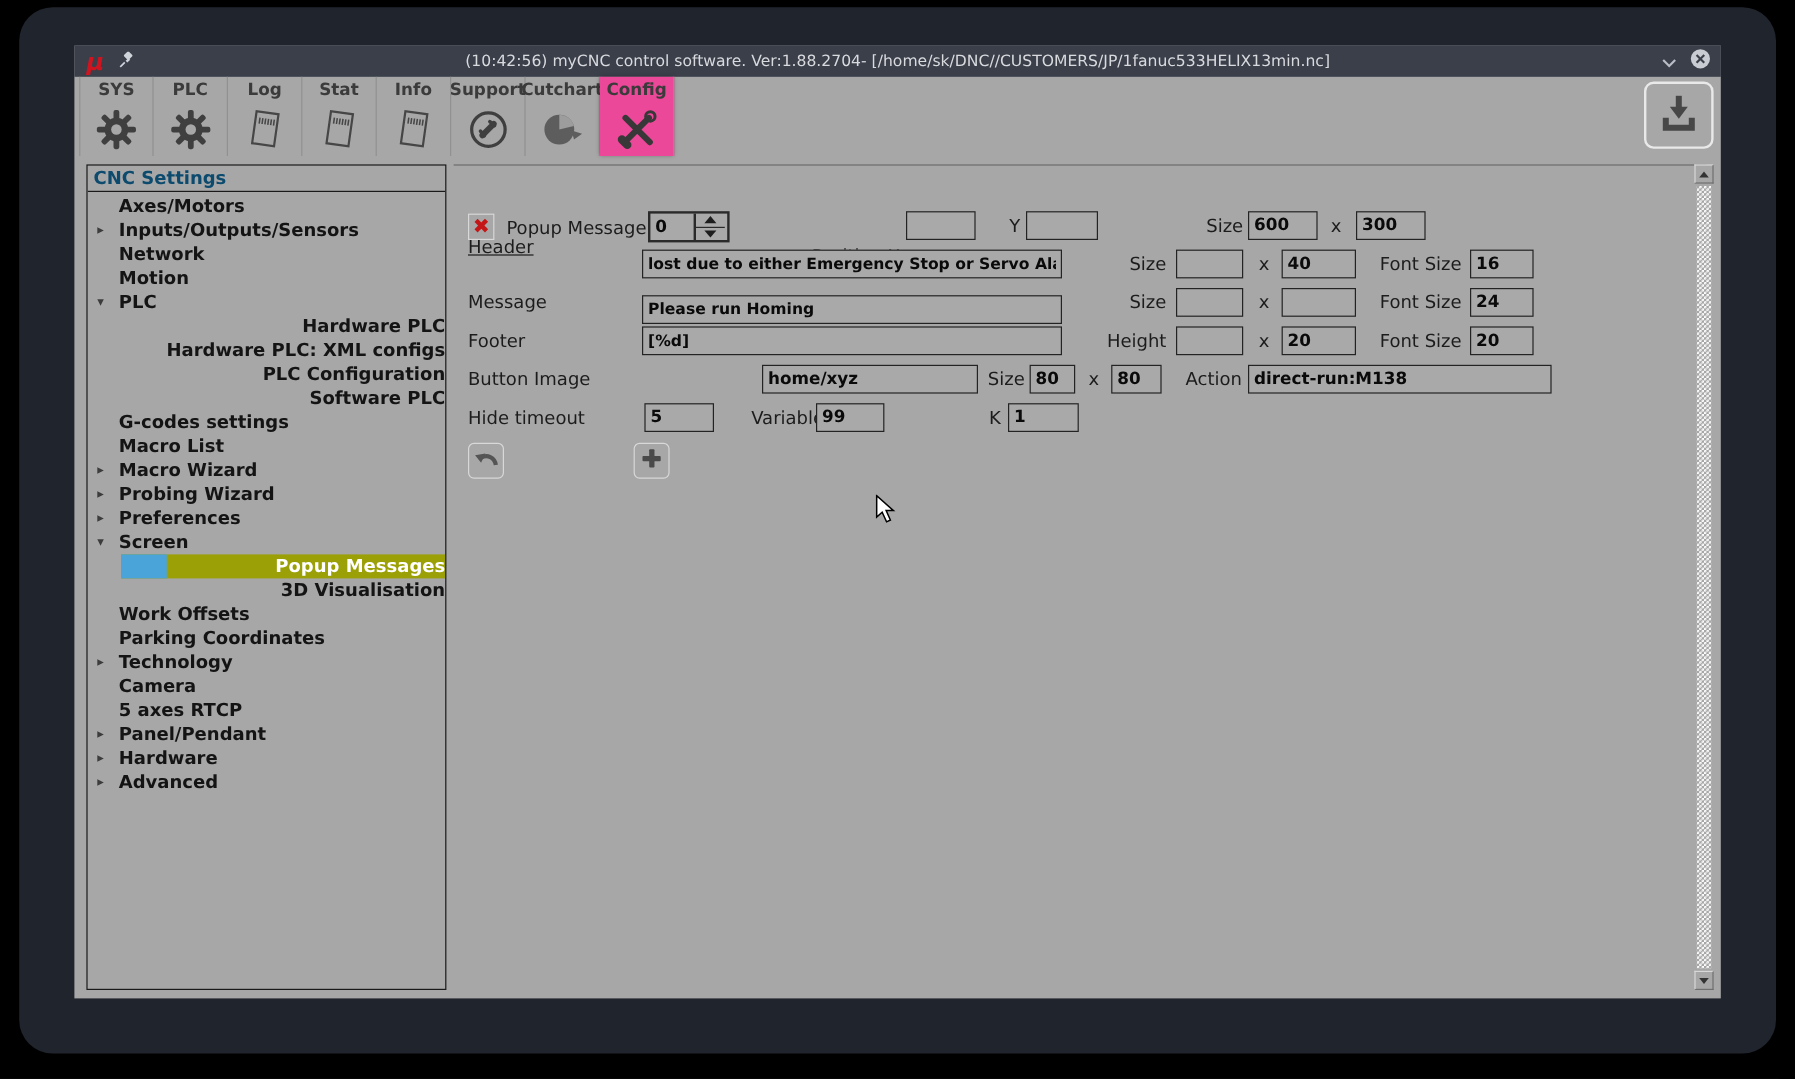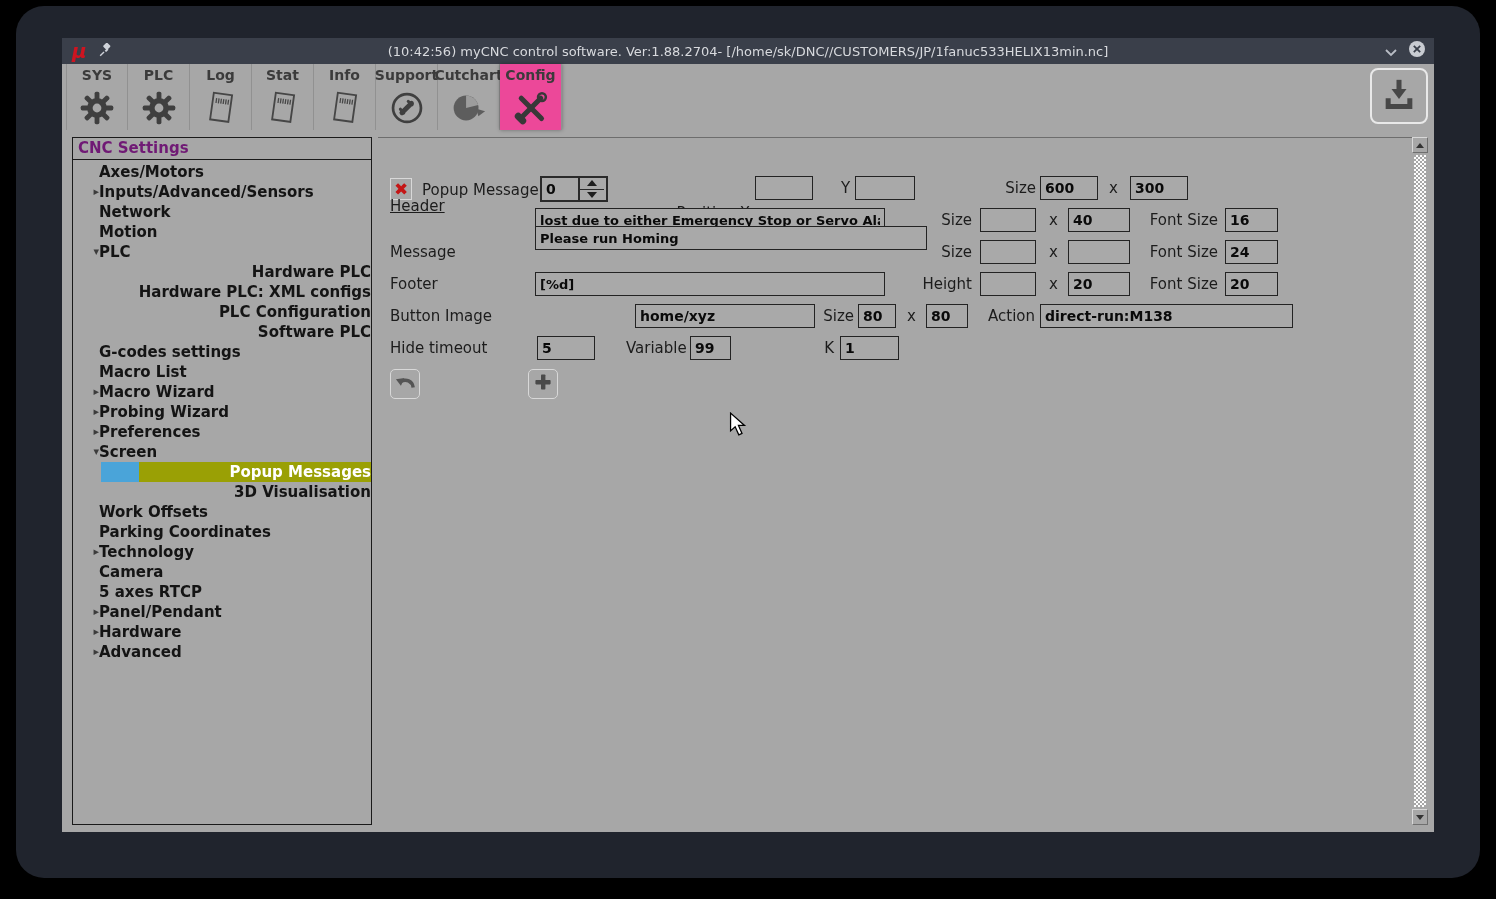--- a/index.html
+++ b/index.html
@@ -35,25 +35,25 @@
   .tab-icon { margin-top:6px; width:38px; height:38px; display:flex;
               align-items:center; justify-content:center; }
   .download-btn { position:absolute; right:6px; top:4px; width:58px; height:56px;
                   border:2px solid #e9e9e9; border-radius:8px; display:flex;
                   align-items:center; justify-content:center; background:#a7a7a7; }
 
   
   .sidebar { position:absolute; left:10px; top:99px; width:300px; height:688px;
              border:1px solid #1a1a1a; background:#a7a7a7; overflow:hidden; }
   .sidebar-header { height:22px; line-height:21px; padding-left:5px; font-size:15px;
-                    font-weight:bold; color:#701a75; border-bottom:1px solid #1a1a1a; }
+                    font-weight:bold; color:#0c4a6e; border-bottom:1px solid #1a1a1a; }
   .tree { padding-top:2px; }
   .tree-row { position:relative; height:20px; line-height:20px; display:flex;
               align-items:center; white-space:nowrap; }
-  .tree-row.lv1 { padding-left:8px;text-align:right; }
+  .tree-row.lv1 { padding-left:8px; }
   .tree-row.lv2 { padding-left:28px;justify-content:flex-end; }
   .tree-arrow { width:18px; font-size:11px; color:#3c3c3c; flex:0 0 18px; }
   .tree-label { font-size:15px; font-weight:bold; color:#141414; }
   .tree-row.selected { background:#9aa005;margin-left:28px; }
   .tree-row.selected .tree-label { color:#fff; }
   .tree-row.selected::before { content:""; position:absolute; left:0; top:0;
               width:38px; height:20px; background:#4aa4d9; }
   .tree-row.selected .tree-arrow { position:relative; z-index:1; }
 
   
@@ -293,21 +293,21 @@
 
   <div class="sidebar">
     <div class="sidebar-header">CNC Settings</div>
     <div class="tree" id="tree">
         <div class="tree-row lv1">
     <span class="tree-arrow"></span>
     <span class="tree-label">Axes/Motors</span>
   </div>
         <div class="tree-row lv1">
     <span class="tree-arrow">▸</span>
-    <span class="tree-label">Inputs/Advanced/Sensors</span>
+    <span class="tree-label">Inputs/Outputs/Sensors</span>
   </div>
         <div class="tree-row lv1">
     <span class="tree-arrow"></span>
     <span class="tree-label">Network</span>
   </div>
         <div class="tree-row lv1">
     <span class="tree-arrow"></span>
     <span class="tree-label">Motion</span>
   </div>
         <div class="tree-row lv1">
@@ -426,21 +426,21 @@
     <div class="flabel" style="left:12px; top:56px;text-decoration:underline;">Header</div>
     <input class="finp wide" style="left: 157px; top: 70px; width: 350px;" value="lost due to either Emergency Stop or Servo Alarm">
     <div class="flabel ra" style="left:556px; top:70px; width:38px;">Size</div>
     <input class="finp" style="left: 602px; top: 70px; width: 56px;" value="">
     <div class="flabel" style="left:671px; top:70px;">x</div>
     <input class="finp" style="left: 690px; top: 70px; width: 62px;" value="40">
     <div class="flabel ra" style="left:770px; top:70px; width:70px;">Font Size</div>
     <input class="finp" style="left: 847px; top: 70px; width: 53px;" value="16">
 
     <div class="flabel" style="left:12px; top:102px;">Message</div>
-    <input class="finp wide" style="left: 157px; top: 88px; width: 392px;" value="Please run Homing">
+    <input class="finp wide" style="left: 157px; top: 108px; width: 350px;" value="Please run Homing">
     <div class="flabel ra" style="left:556px; top:102px; width:38px;">Size</div>
     <input class="finp" style="left: 602px; top: 102px; width: 56px;" value="">
     <div class="flabel" style="left:671px; top:102px;">x</div>
     <input class="finp" style="left: 690px; top: 102px; width: 62px;" value="">
     <div class="flabel ra" style="left:770px; top:102px; width:70px;">Font Size</div>
     <input class="finp" style="left: 847px; top: 102px; width: 53px;" value="24">
 
     <div class="flabel" style="left:12px; top:134px;">Footer</div>
     <input class="finp wide" style="left: 157px; top: 134px; width: 350px;" value="[%d]">
     <div class="flabel ra" style="left:540px; top:134px; width:54px;">Height</div>
@@ -455,21 +455,21 @@
     <div class="flabel ra" style="left:438px; top:166px; width:38px;">Size</div>
     <input class="finp" style="left: 480px; top: 166px; width: 38px;" value="80">
     <div class="flabel" style="left:529px; top:166px;">x</div>
     <input class="finp" style="left: 548px; top: 166px; width: 42px;" value="80">
     <div class="flabel ra" style="left:610px; top:166px; width:47px;">Action</div>
     <input class="finp" style="left: 662px; top: 166px; width: 253px;" value="direct-run:M138">
 
     <div class="flabel" style="left:12px; top:198px;">Hide timeout</div>
     <input class="finp" style="left: 159px; top: 198px; width: 58px;" value="5">
     <div class="flabel ra" style="left:248px; top:198px; width:57px;">Variable</div>
-    <input class="finp" style="left: 312px; top: 198px; width: 41px;" value="99">
+    <input class="finp" style="left: 302px; top: 198px; width: 57px;" value="99">
     <div class="flabel ra" style="left:434px; top:198px; width:22px;">K</div>
     <input class="finp" style="left: 462px; top: 198px; width: 59px;" value="1">
 
     <div class="icon-btn" style="left:12px; top:231px;">
       <span>
         <svg width="22" height="20" viewBox="0 0 24 22">
           <path d="M21 17 C 20 10, 13 7, 7.5 10.5" fill="none" stroke="#555" stroke-width="3.8"></path>
           <polygon points="2,8 11.5,6.5 7.5,15" fill="#555"></polygon>
         </svg>
       </span>

